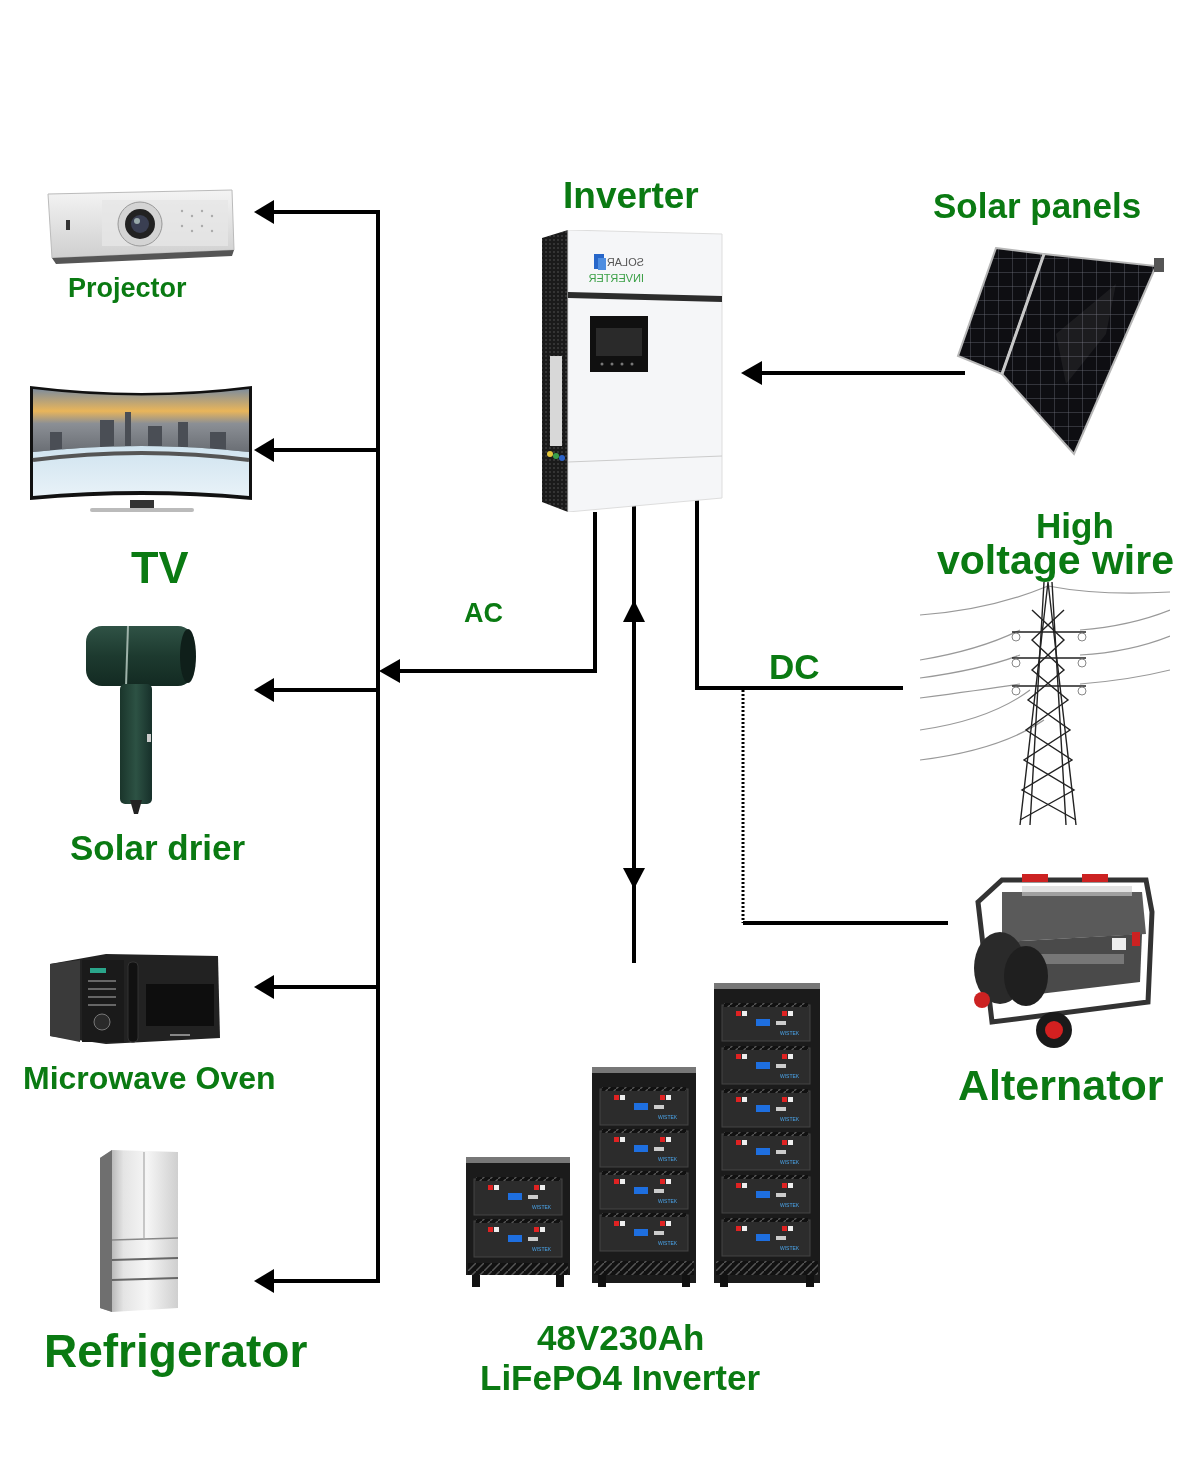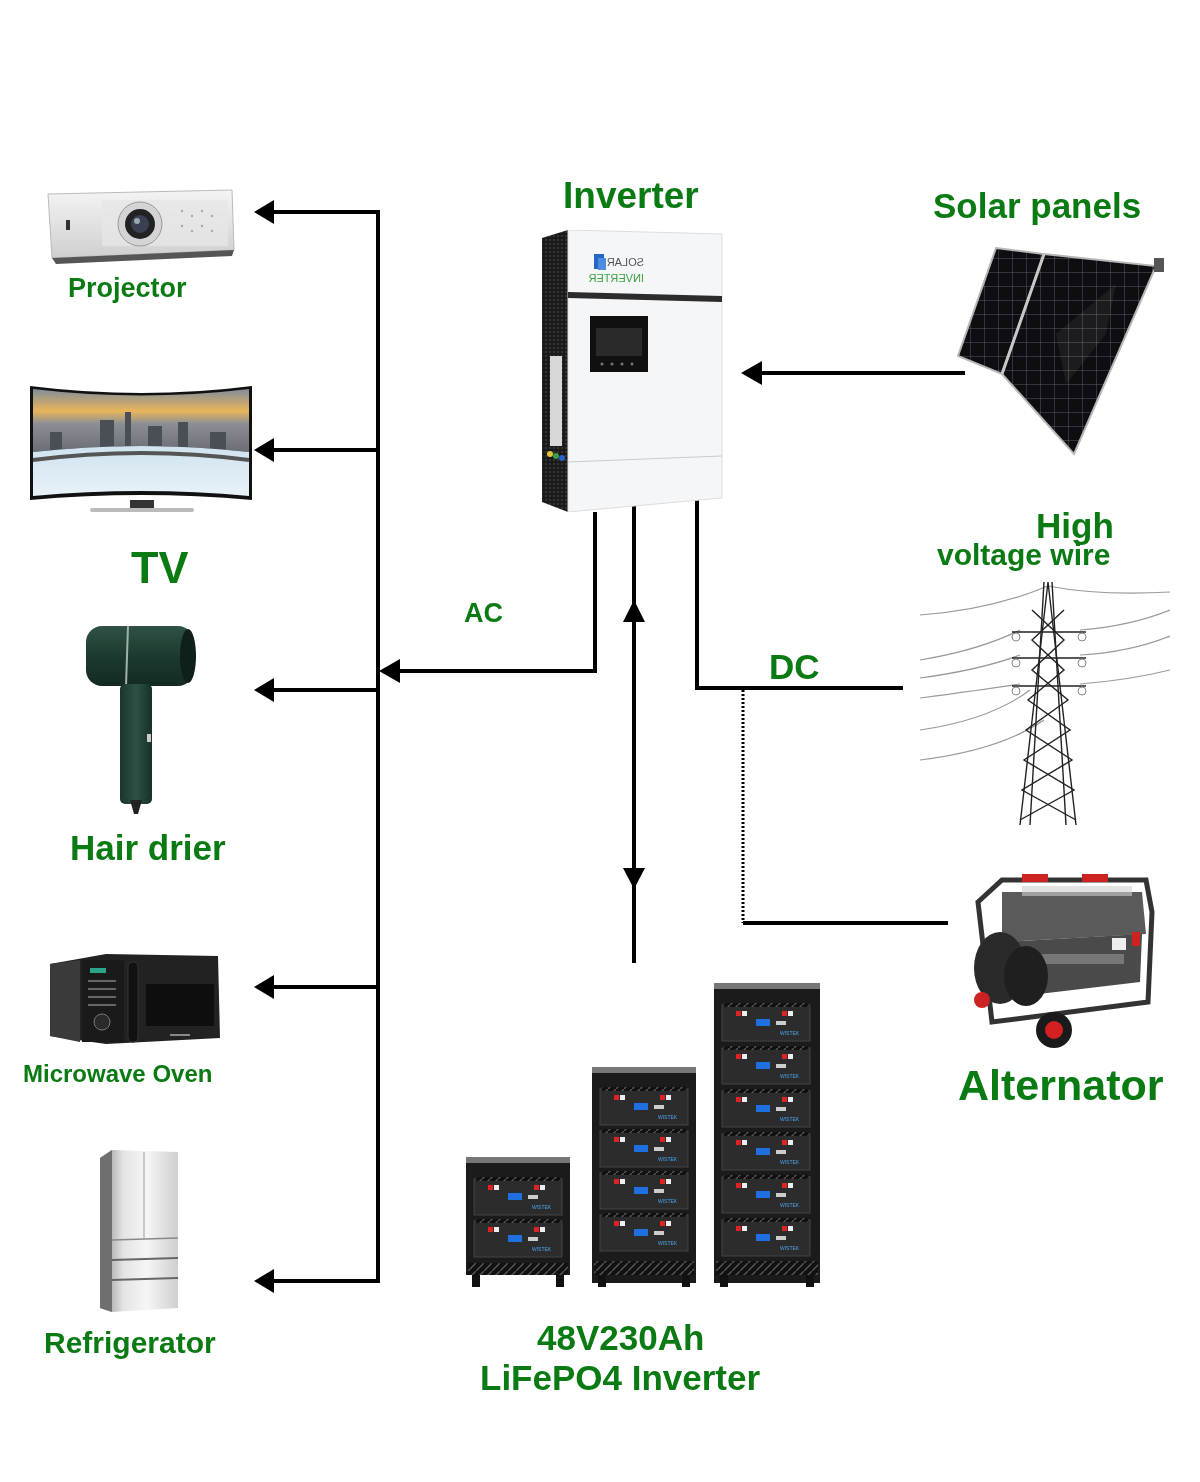--- a/index.html
+++ b/index.html
@@ -121,57 +121,57 @@
         <stop offset="1" stop-color="#17302a"></stop>
     </linearGradient>
   </defs>
   <rect x="6" y="4" width="108" height="60" rx="16" fill="url(#hd)"></rect>
   <ellipse cx="108" cy="34" rx="8" ry="27" fill="#0f1f1a"></ellipse>
   <line x1="48" y1="4" x2="46" y2="64" stroke="#9fb3aa" stroke-width="2"></line>
   <rect x="40" y="62" width="32" height="120" rx="5" fill="url(#hdh)"></rect>
   <rect x="67" y="112" width="4" height="8" fill="#ccc"></rect>
   <path d="M50,178 L62,178 L58,192 L54,192 Z" fill="#222"></path>
 </svg>
-<div class="label" style="left:70px;top:830px;font-size:35px">Hair drier</div>
+<div class="label" style="left:70px;top:830px;font-size:35px">Solar drier</div>
 
 <svg class="ill" style="left:46px;top:950px" width="176" height="96" viewBox="0 0 176 96">
   <path d="M4,14 L60,4 L172,6 L174,88 L60,94 L4,86 Z" fill="#222"></path>
   <path d="M4,14 L34,10 L34,92 L4,86 Z" fill="#3a3a3a"></path>
   <rect x="36" y="10" width="42" height="82" fill="#1a1a1a"></rect>
   <rect x="44" y="18" width="16" height="5" fill="#2aa58a"></rect>
   <g fill="#666">
       <rect x="42" y="30" width="28" height="2"></rect>
       <rect x="42" y="38" width="28" height="2"></rect>
       <rect x="42" y="46" width="28" height="2"></rect>
       <rect x="42" y="54" width="28" height="2"></rect>
     </g>
   <circle cx="56" cy="72" r="8" fill="#2a2a2a" stroke="#777"></circle>
   <rect x="82" y="12" width="10" height="80" rx="4" fill="#111" stroke="#333"></rect>
   <rect x="100" y="34" width="68" height="42" fill="#0e0e0e"></rect>
   <rect x="124" y="84" width="20" height="2" fill="#888"></rect>
 </svg>
-<div class="label" style="left:23px;top:1062px;font-size:24px">Microwave Oven</div>
+<div class="label" style="left:23px;top:1062px;font-size:32px">Microwave Oven</div>
 
 <svg class="ill" style="left:98px;top:1148px" width="84" height="166" viewBox="0 0 84 166">
   <defs>
     <linearGradient id="rf" x1="0" y1="0" x2="1" y2="0">
       <stop offset="0" stop-color="#8e8e8e"></stop>
         <stop offset="0.3" stop-color="#e4e4e4"></stop>
         <stop offset="0.6" stop-color="#f6f6f6"></stop>
         <stop offset="1" stop-color="#cfcfcf"></stop>
     </linearGradient>
   </defs>
   <path d="M2,10 L14,2 L80,4 L80,160 L14,164 L2,160 Z" fill="url(#rf)"></path>
   <path d="M2,10 L14,2 L14,164 L2,160 Z" fill="#6f6f6f"></path>
   <line x1="46" y1="4" x2="46" y2="90" stroke="#999"></line>
   <line x1="14" y1="92" x2="80" y2="90" stroke="#888" stroke-width="1.5"></line>
   <line x1="14" y1="112" x2="80" y2="110" stroke="#666" stroke-width="2"></line>
   <line x1="14" y1="132" x2="80" y2="130" stroke="#666" stroke-width="2"></line>
 </svg>
-<div class="label" style="left:44px;top:1328px;font-size:30px">Refrigerator</div>
+<div class="label" style="left:44px;top:1328px;font-size:46px">Refrigerator</div>
 
 <div class="label" style="left:563px;top:177px;font-size:37px">Inverter</div>
 <svg class="ill" style="left:540px;top:230px" width="184" height="282" viewBox="0 0 184 282">
   <defs>
     <pattern id="vent" width="4" height="4" patternUnits="userSpaceOnUse">
       <rect width="4" height="4" fill="#1a1a1a"></rect>
         <circle cx="2" cy="2" r="0.8" fill="#555"></circle>
     </pattern>
   </defs>
   <path d="M2,8 L28,0 L28,282 L2,272 Z" fill="url(#vent)"></path>
@@ -205,21 +205,21 @@
     </pattern>
   </defs>
   <path d="M40,4 L88,10 L46,130 L2,112 Z" fill="url(#cells)" stroke="#b7b7b7" stroke-width="2"></path>
   <path d="M88,10 L200,22 L118,210 L46,130 Z" fill="url(#cells)" stroke="#b7b7b7" stroke-width="2"></path>
   <path d="M88,10 L46,130" stroke="#c8c8c8" stroke-width="3"></path>
   <rect x="198" y="14" width="10" height="14" fill="#555"></rect>
   <path d="M100,90 L160,40 L150,90 L110,140 Z" fill="#ffffff" opacity="0.06"></path>
 </svg>
 
 <div class="label" style="left:1036px;top:508px;font-size:35px">High</div>
-<div class="label" style="left:937px;top:540px;font-size:30px">voltage wire</div>
+<div class="label" style="left:937px;top:540px;font-size:41px">voltage wire</div>
 <svg class="ill" style="left:920px;top:580px" width="250" height="250" viewBox="0 0 250 250">
   <g fill="none" stroke="#999" stroke-width="1.2">
     <path d="M0,35 Q70,30 128,6 Q180,16 250,12"></path>
     <path d="M0,80 Q60,70 100,50"></path>
       <path d="M160,50 Q210,46 250,30"></path>
     <path d="M0,98 Q60,90 100,75"></path>
       <path d="M160,75 Q210,72 250,56"></path>
     <path d="M0,118 Q60,110 100,104"></path>
       <path d="M160,104 Q210,100 250,90"></path>
     <path d="M0,150 Q70,140 110,110"></path>

